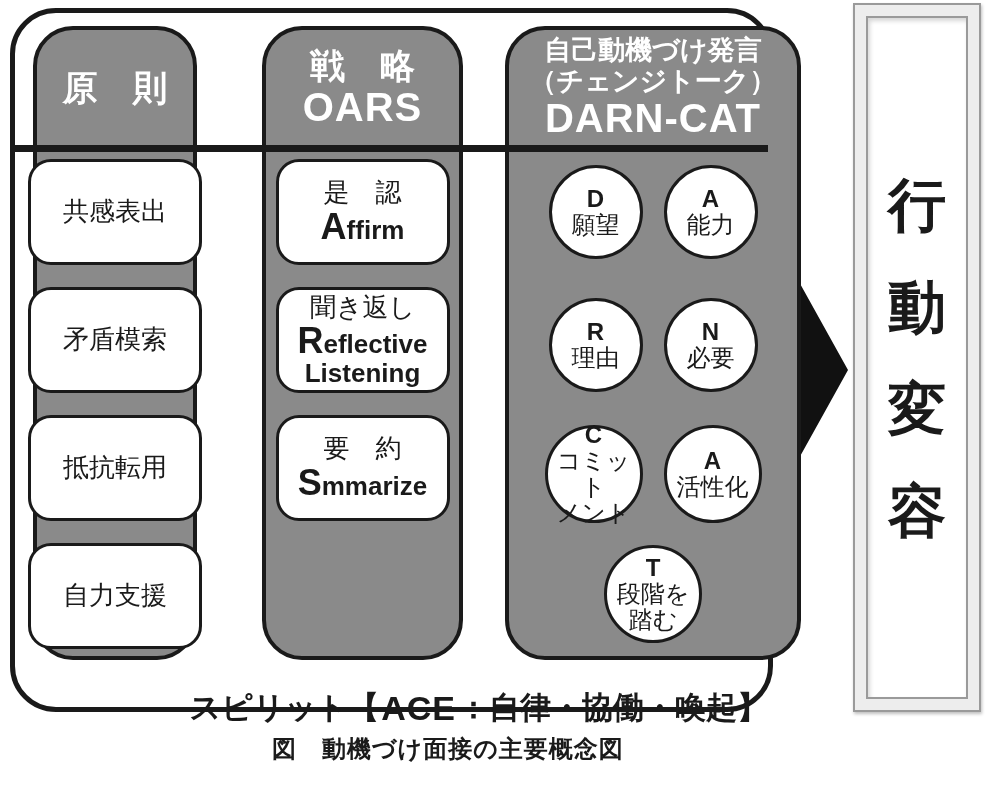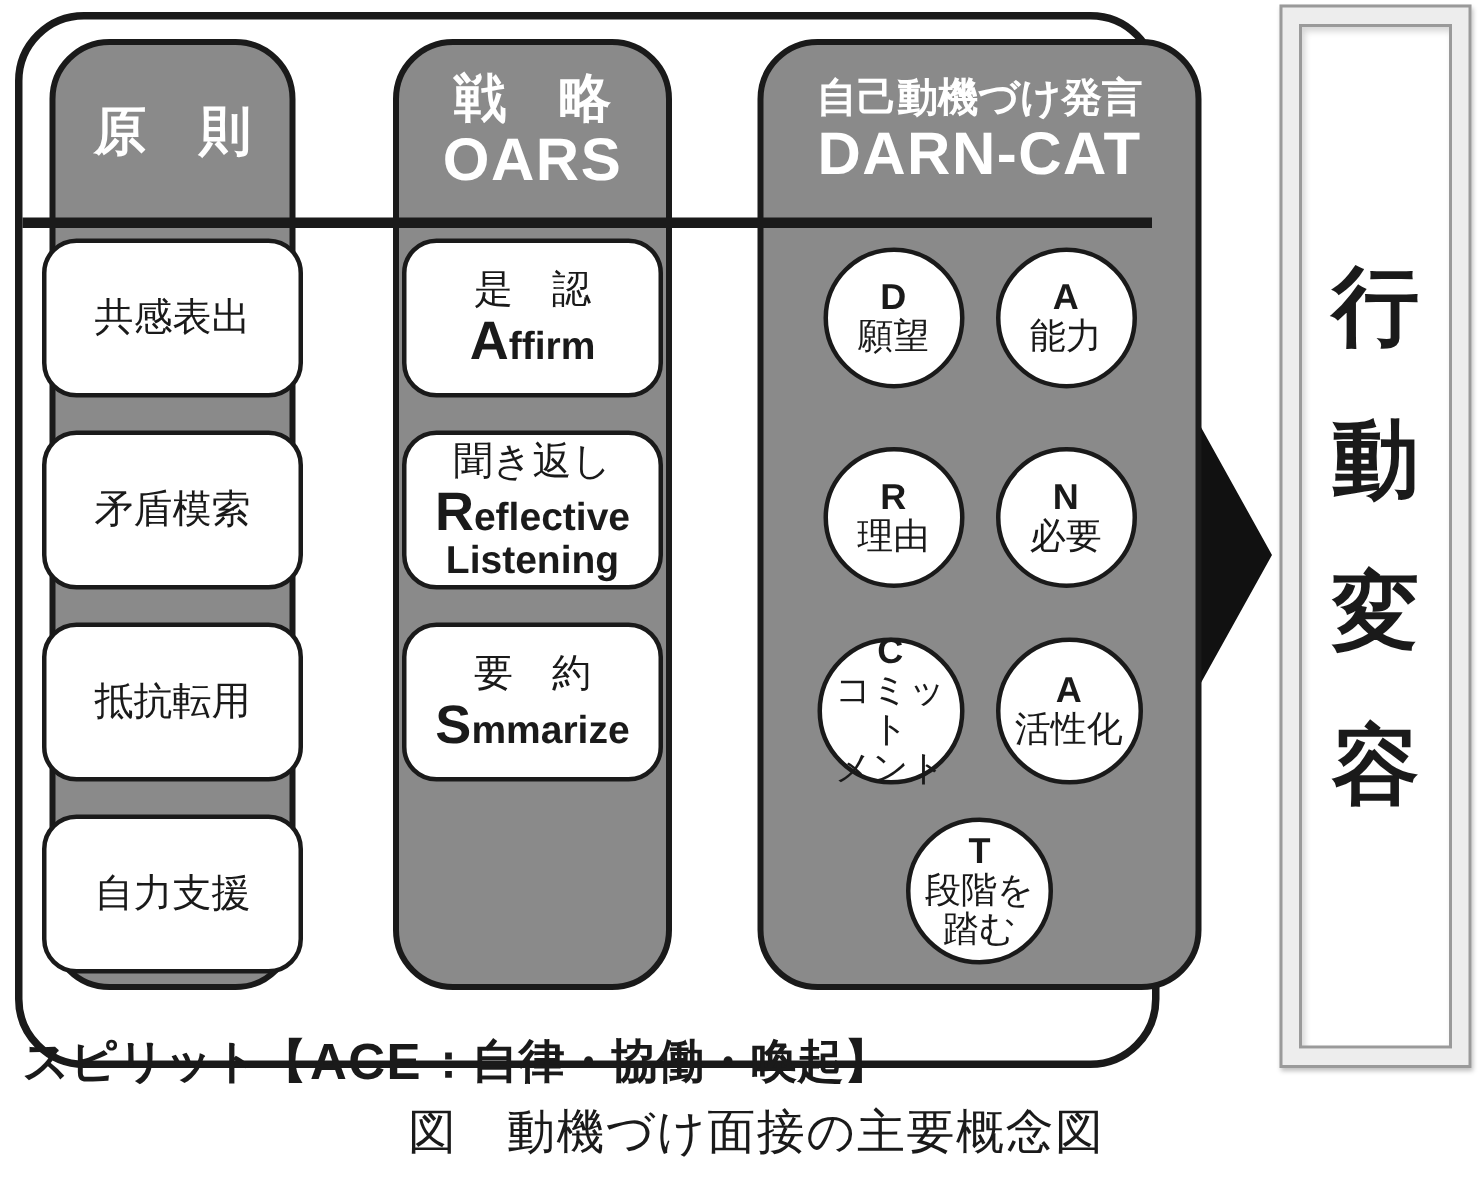--- a/index.html
+++ b/index.html
@@ -7,21 +7,21 @@
           font-family:"Liberation Sans","DejaVu Sans",sans-serif;color:#1a1a1a;}
 
   
   .main-frame{position:absolute;left:10px;top:8px;width:763px;height:704px;box-sizing:border-box;
               border:5px solid #1a1a1a;border-radius:46px;background:#fff;}
   .hline{position:absolute;left:0;right:0;top:132px;height:7px;background:#1a1a1a;z-index:6;}
 
   .col{position:absolute;top:13px;height:634px;box-sizing:border-box;background:#8a8a8a;
        border:4px solid #1a1a1a;border-radius:40px;z-index:2;}
   .col-principles{left:18px;width:164px;}
-  .col-strategy{left:247px;width:186px;}
+  .col-strategy{left:247px;width:201px;}
   .col-changetalk{left:490px;width:296px;}
 
   .col-header{position:absolute;top:0;left:0;right:0;height:116px;display:flex;flex-direction:column;
               align-items:center;justify-content:center;color:#fff;text-align:center;line-height:1.12;}
   .col-body{position:absolute;top:126px;bottom:4px;left:0;right:0;display:flex;flex-direction:column;align-items:center;}
 
   .title-jp{font-size:35px;font-weight:700;}
   .title-en{font-size:40px;font-weight:700;letter-spacing:1px;}
   .title-jp-small{font-size:27px;font-weight:700;}
 
@@ -41,37 +41,37 @@
   .crow-2{margin-bottom:33px;}
   .crow-3{margin-bottom:22px;}
   .circ{box-sizing:border-box;background:#fff;border:3px solid #1a1a1a;border-radius:50%;
         display:flex;flex-direction:column;align-items:center;justify-content:center;text-align:center;line-height:1.08;}
   .c94{width:94px;height:94px;}
   .c98{width:98px;height:98px;}
   .circ .ltr{font-weight:700;font-size:24px;}
   .circ .lbl{font-size:24px;}
 
   
-  .spirit{position:absolute;left:0;right:0;top:647px;bottom:0;display:flex;align-items:center;justify-content:flex-start;
+  .spirit{position:absolute;left:0;right:0;top:647px;bottom:0;display:flex;align-items:center;justify-content:flex-end;
           font-size:31px;font-weight:600;white-space:nowrap;z-index:3;margin-top:48px;}
   .spirit .ace{font-weight:800;font-size:34px;letter-spacing:1px;padding:0 2px;}
 
   
   .arrow{position:absolute;left:777px;top:280px;width:71px;height:180px;}
 
   
   .outcome-frame{position:absolute;left:853px;top:3px;width:128px;height:709px;box-sizing:border-box;
                  background:#ededed;border:2px solid #9a9a9a;box-shadow:1px 2px 3px rgba(0,0,0,0.25);}
   .outcome-inner{position:absolute;left:11px;right:11px;top:11px;bottom:11px;background:#fff;
                  border:2px solid #9a9a9a;box-shadow:inset 2px 3px 4px rgba(0,0,0,0.16);
                  display:flex;flex-direction:column;align-items:center;justify-content:center;gap:44px;}
   .outcome-inner span{font-size:58px;font-weight:700;line-height:1;}
 
   
-  .caption{position:absolute;left:272px;top:733px;font-size:32px;font-weight:400;letter-spacing:1px;white-space:nowrap;}
+  .caption{position:absolute;left:272px;top:733px;font-size:24px;font-weight:700;letter-spacing:1px;white-space:nowrap;}
 </style>
 </head>
 <body>
 
 <div class="canvas">
 
   <div class="main-frame">
 
     <div class="col col-principles">
       <div class="col-header">
@@ -111,20 +111,21 @@
         <div class="pbox">
           <span class="jp">要　約</span>
           <span class="en-line"><span class="init">S</span><span>mmarize</span></span>
         </div>
       </div>
     </div>
 
     <div class="col col-changetalk">
       <div class="col-header">
         <span class="title-jp-small">自己動機づけ発言</span>
+        <span class="title-jp-small">（チェンジトーク）</span>
         <span class="title-en">DARN-CAT</span>
       </div>
       <div class="col-body">
         <div class="crow crow-1">
           <div class="circ c94">
             <span class="ltr">D</span>
             <span class="lbl">願望</span>
           </div>
           <div class="circ c94">
             <span class="ltr">A</span>

